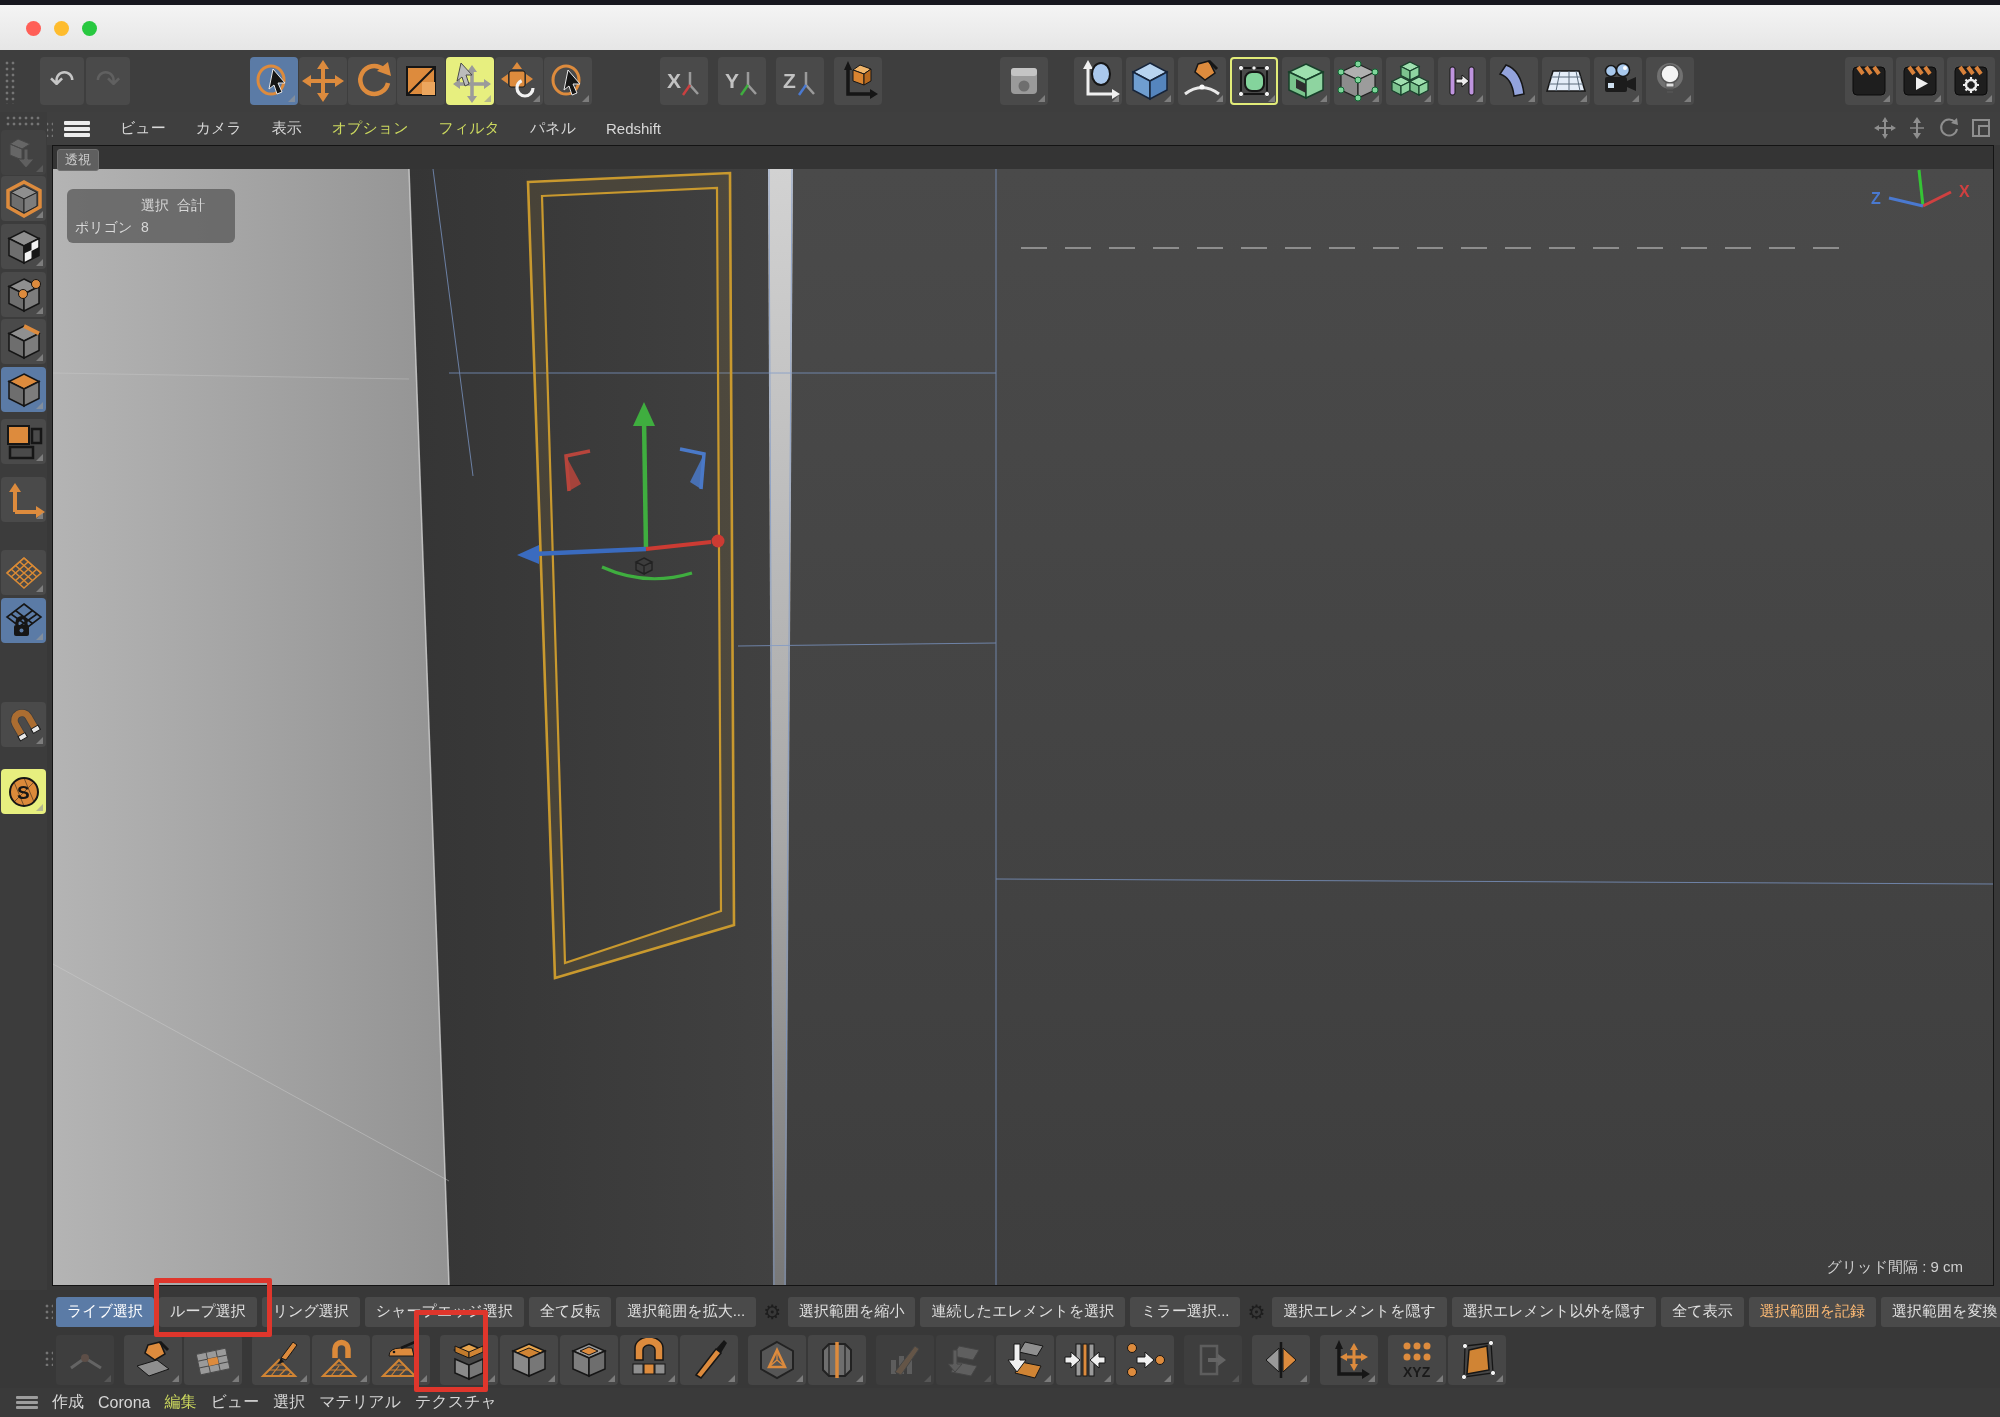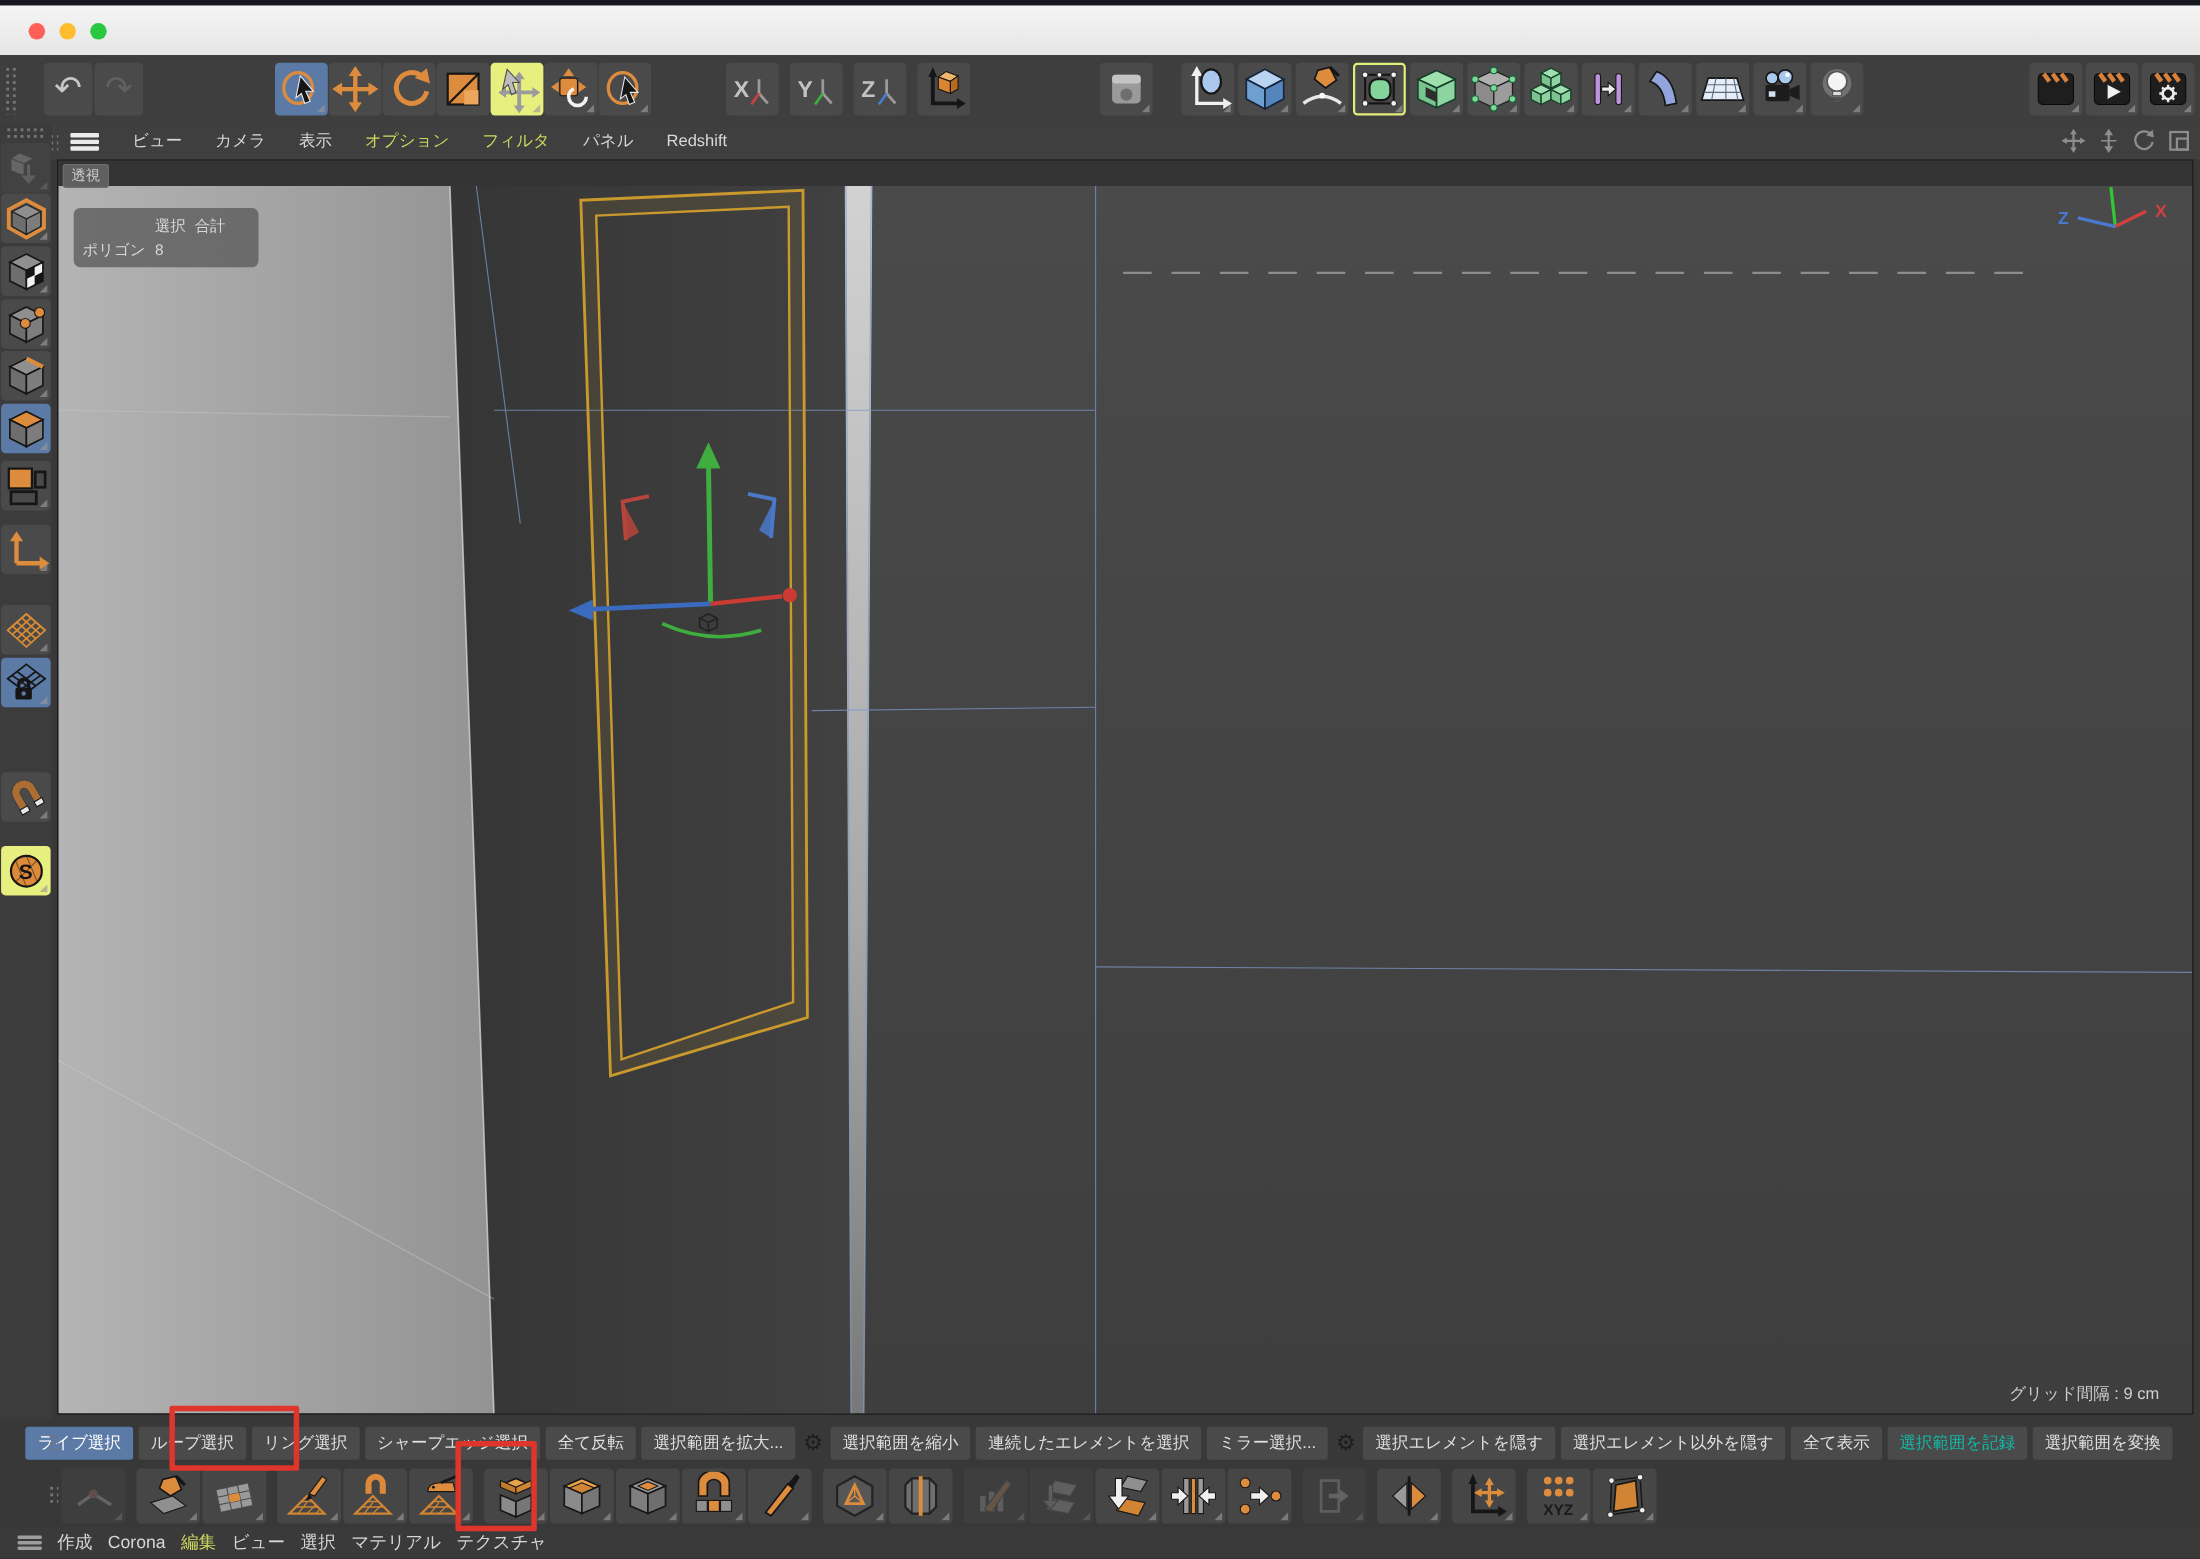--- a/index.html
+++ b/index.html
@@ -36,24 +36,24 @@
   
   .viewport{position:absolute;left:52px;top:145px;width:1940px;height:1139px;background:#434343;border:1px solid #141414;overflow:hidden}
   .camstrip{position:absolute;left:0;top:0;width:100%;height:23px;background:#343434}
   .camlabel{position:absolute;left:0;right:0;top:3px;text-align:center;color:#cfcfcf;font-size:14px}
   .viewtab{position:absolute;left:4px;top:3px;background:#5f5f5f;border:1px solid #707070;border-radius:3px;color:#cdcdcd;font-size:13px;padding:1px 7px}
   .infobox{position:absolute;left:14px;top:43px;width:152px;background:rgba(92,92,92,.8);border-radius:6px;color:#d8d8d8;font-size:14px;padding:5px 8px}
   .inforow{display:grid;grid-template-columns:66px 36px 36px;line-height:22px}
   .inforow span{text-align:left}
   .gridlabel{position:absolute;right:30px;bottom:8px;color:#cfcfcf;font-size:15px}
   
-  .selbar{position:absolute;left:0;top:1291px;width:100%;height:41px;display:flex;align-items:center;padding-left:23px;box-sizing:border-box;gap:5px}
+  .selbar{position:absolute;left:0;top:1291px;width:100%;height:41px;display:flex;align-items:center;padding-left:56px;box-sizing:border-box;gap:5px}
   .sel-btn{height:30px;background:#4a4a4a;border-radius:3px;color:#e0e0e0;font-size:15px;display:flex;align-items:center;padding:0 11px;white-space:nowrap}
   .sel-btn.blue{background:#5b7ba6;color:#fff}
-  .sel-btn.hl{color:#14b8a6}
+  .sel-btn.hl{color:#fdba74}
   .gear{font-size:20px;color:#1d1d1d;margin:0 2px}
   .modbar{position:absolute;left:0;top:1332px;width:100%;height:56px;display:flex;align-items:center;padding-left:56px;box-sizing:border-box;gap:2px}
   .mod-btn{position:relative;width:58px;height:50px;background:#464646;border-radius:4px;display:flex;align-items:center;justify-content:center;flex:0 0 auto}
   .gsep{margin-left:8px!important}
   .botmenu{position:absolute;left:0;top:1388px;width:100%;height:29px;background:#3a3a3a;display:flex;align-items:center}
   .bm-burger{width:22px;height:13px;margin-left:16px;display:flex;flex-direction:column;justify-content:space-between}
   .bm-burger i{display:block;height:3px;background:#9d9d9d;border-radius:1px}
   .bm-item{color:#d6d6d6;font-size:16px;margin-left:14px;white-space:nowrap}
   .bm-item.hl{color:#ccd95e}
   

